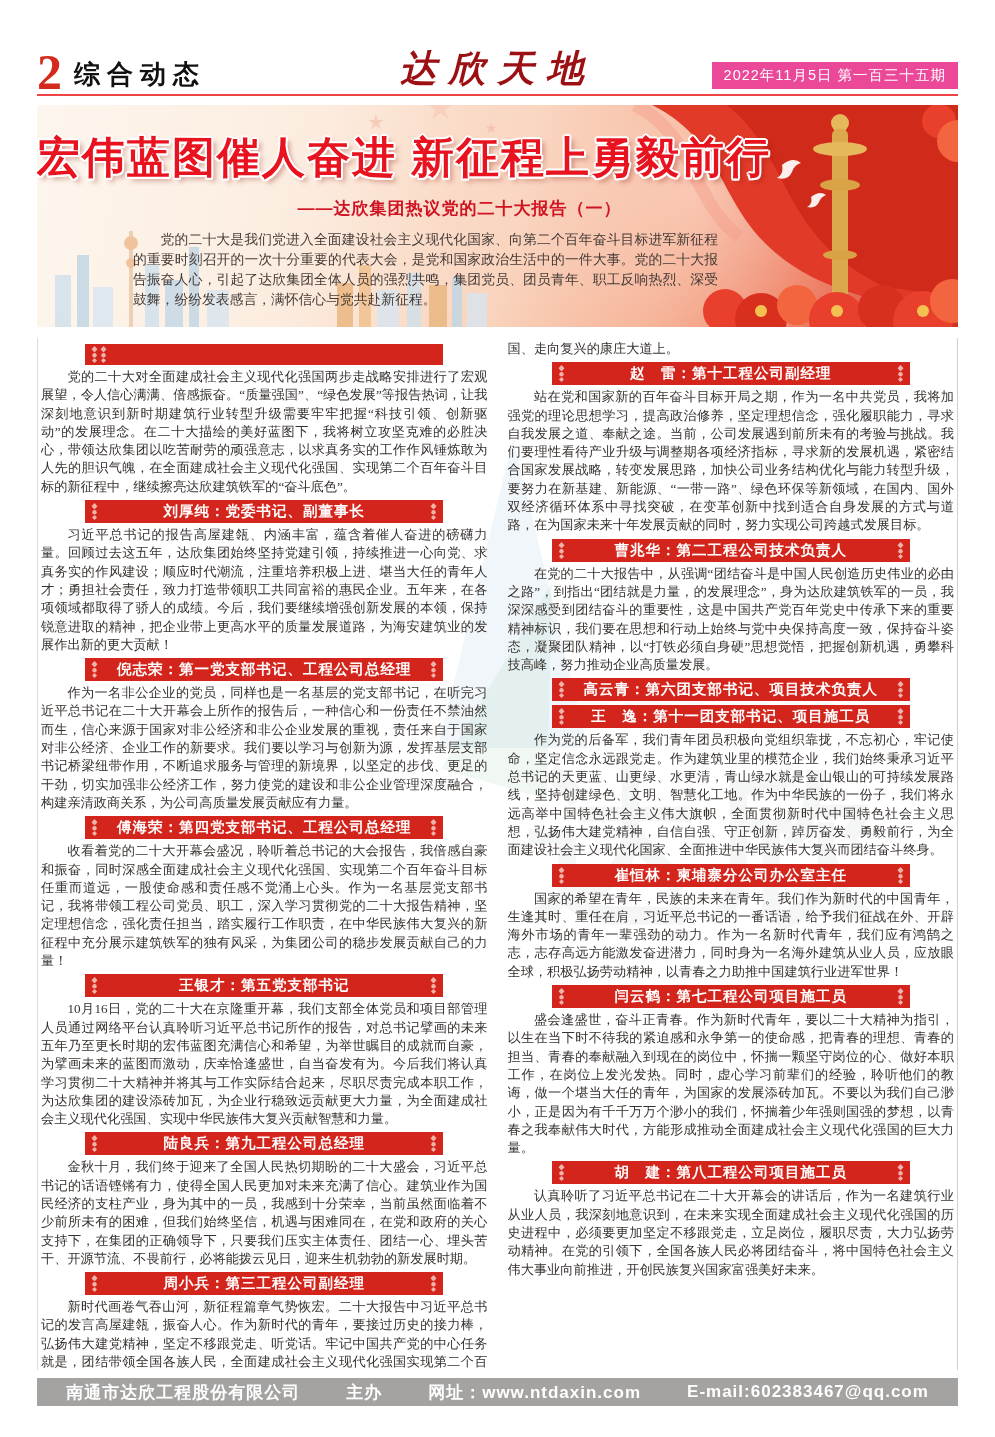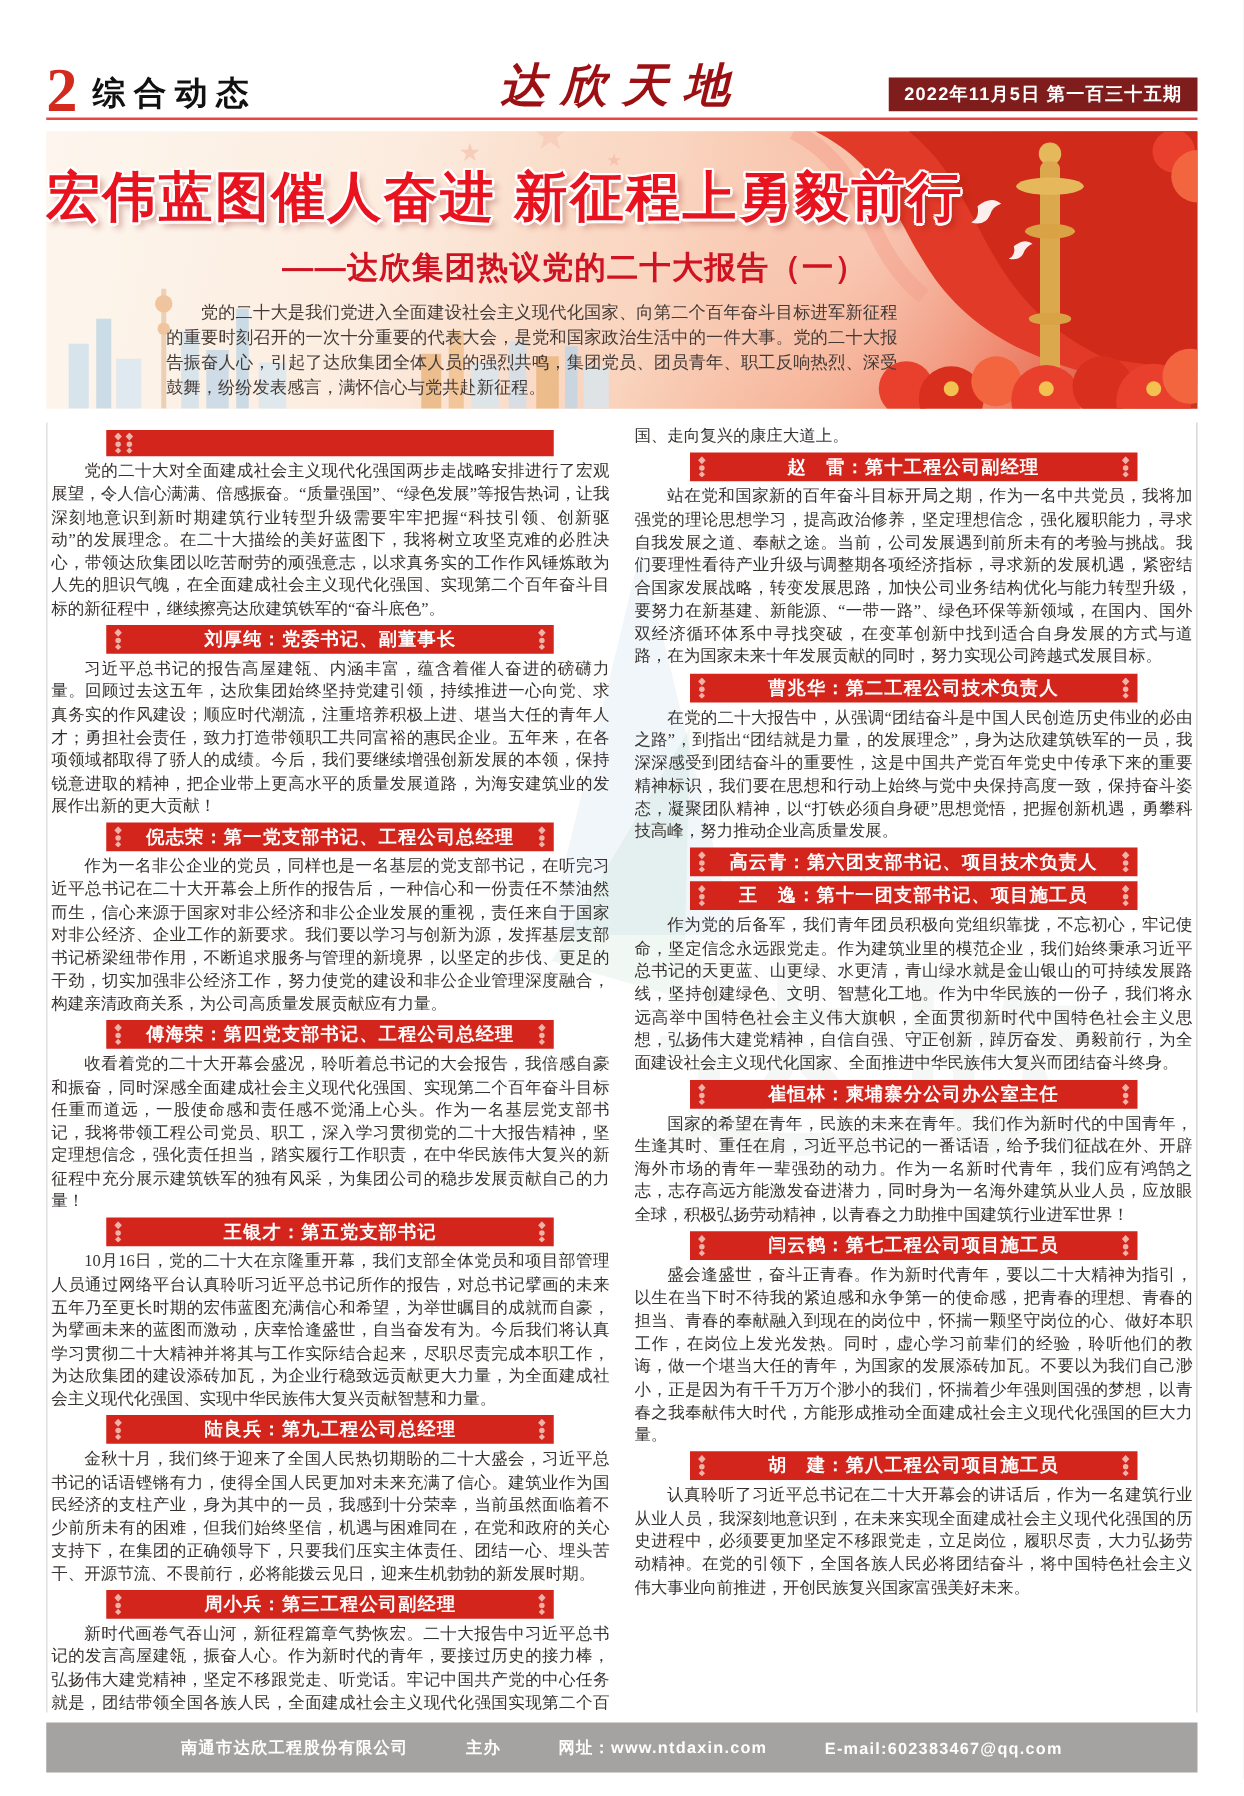--- a/index.html
+++ b/index.html
@@ -23,42 +23,42 @@
     font-size:26px; font-weight:bold; color:#111; letter-spacing:7px;
     display:inline-block; margin-left:12px; vertical-align:bottom; line-height:40px;
   }
   .masthead {
     position:absolute; left:50%; transform:translateX(-50%); bottom:0px;
     font-family:"Liberation Serif", serif; font-style:italic; font-weight:bold;
     font-size:37px; color:#9c0f12; letter-spacing:12px; white-space:nowrap;
   }
   .date-box {
     position:absolute; right:0; bottom:5px;
-    background:#7f1d1d; color:#fff; font-size:14.5px; font-weight:bold;
+    background:#ec4899; color:#fff; font-size:14.5px; font-weight:normal;
     padding:4px 12px; letter-spacing:1px; white-space:nowrap;
   }
   
   .banner {
     position:relative; margin:9px 37px 0; height:222px; overflow:hidden;
     background:
       radial-gradient(circle at 72% 40%, rgba(255,235,225,0.55), transparent 38%),
       linear-gradient(102deg,#fdf6ee 0%,#fcecdf 30%,#f9d2bb 52%,#f3a382 68%,#ea6a4a 82%,#dd4530 94%,#cd3322 100%);
   }
   .banner-art { position:absolute; left:0; top:0; width:100%; height:100%; }
   .banner-title {
     position:relative; z-index:2; margin-top:24px; padding-right:210px;
     text-align:center; font-size:43px; font-weight:900; color:#e8131f;
     letter-spacing:2px; white-space:nowrap;
     text-shadow:-2px 0 0 #fff,2px 0 0 #fff,0 -2px 0 #fff,0 2px 0 #fff,
       -1.5px -1.5px 0 #fff,1.5px -1.5px 0 #fff,-1.5px 1.5px 0 #fff,1.5px 1.5px 0 #fff,
       4px 4px 5px rgba(140,25,15,0.4);
   }
   .banner-subtitle {
     position:relative; z-index:2; margin-top:10px; padding-right:76px;
-    text-align:center; font-size:25px; font-weight:bold; color:#cf1322; letter-spacing:1px;
+    text-align:center; font-size:17px; font-weight:bold; color:#cf1322; letter-spacing:1px;
   }
   .banner-intro {
     position:relative; z-index:2; width:585px; margin:10px 0 0 96px;
     font-family:"Liberation Serif", serif; font-size:13.8px; line-height:20px;
     color:#433a36; text-align:justify; text-indent:2em;
   }
   
   .columns {
     position:relative; display:flex; gap:20px; margin:11px 37px 0;
     height:1032px; overflow:hidden;
@@ -87,22 +87,22 @@
     border-bottom:310px solid rgba(125,170,205,0.11); }
   .wm-tri2 { left:430px; top:240px; width:0; height:0;
     border-left:55px solid transparent; border-right:55px solid transparent;
     border-bottom:210px solid rgba(120,190,145,0.10); transform:rotate(16deg); }
   .wm-text { left:490px; top:396px; font-size:170px; font-weight:bold;
     font-family:"Liberation Serif", serif; color:rgba(140,145,152,0.085);
     letter-spacing:14px; white-space:nowrap; }
   
   .footer-bar {
     display:flex; align-items:center; justify-content:center; gap:46px;
-    margin:8px 37px 0; height:40px; background:#a5a3a1; color:#fff;
-    font-size:13px; font-weight:bold; letter-spacing:1px; white-space:nowrap;
+    margin:8px 37px 0; height:28px; background:#a5a3a1; color:#fff;
+    font-size:17px; font-weight:bold; letter-spacing:1px; white-space:nowrap;
   }
 </style>
 </head>
 <body>
 
 <div class="page">
 
   <div class="masthead-row">
     <span class="pagenum">2</span><span class="section-name">综合动态</span>
     <div class="masthead">达欣天地</div>

